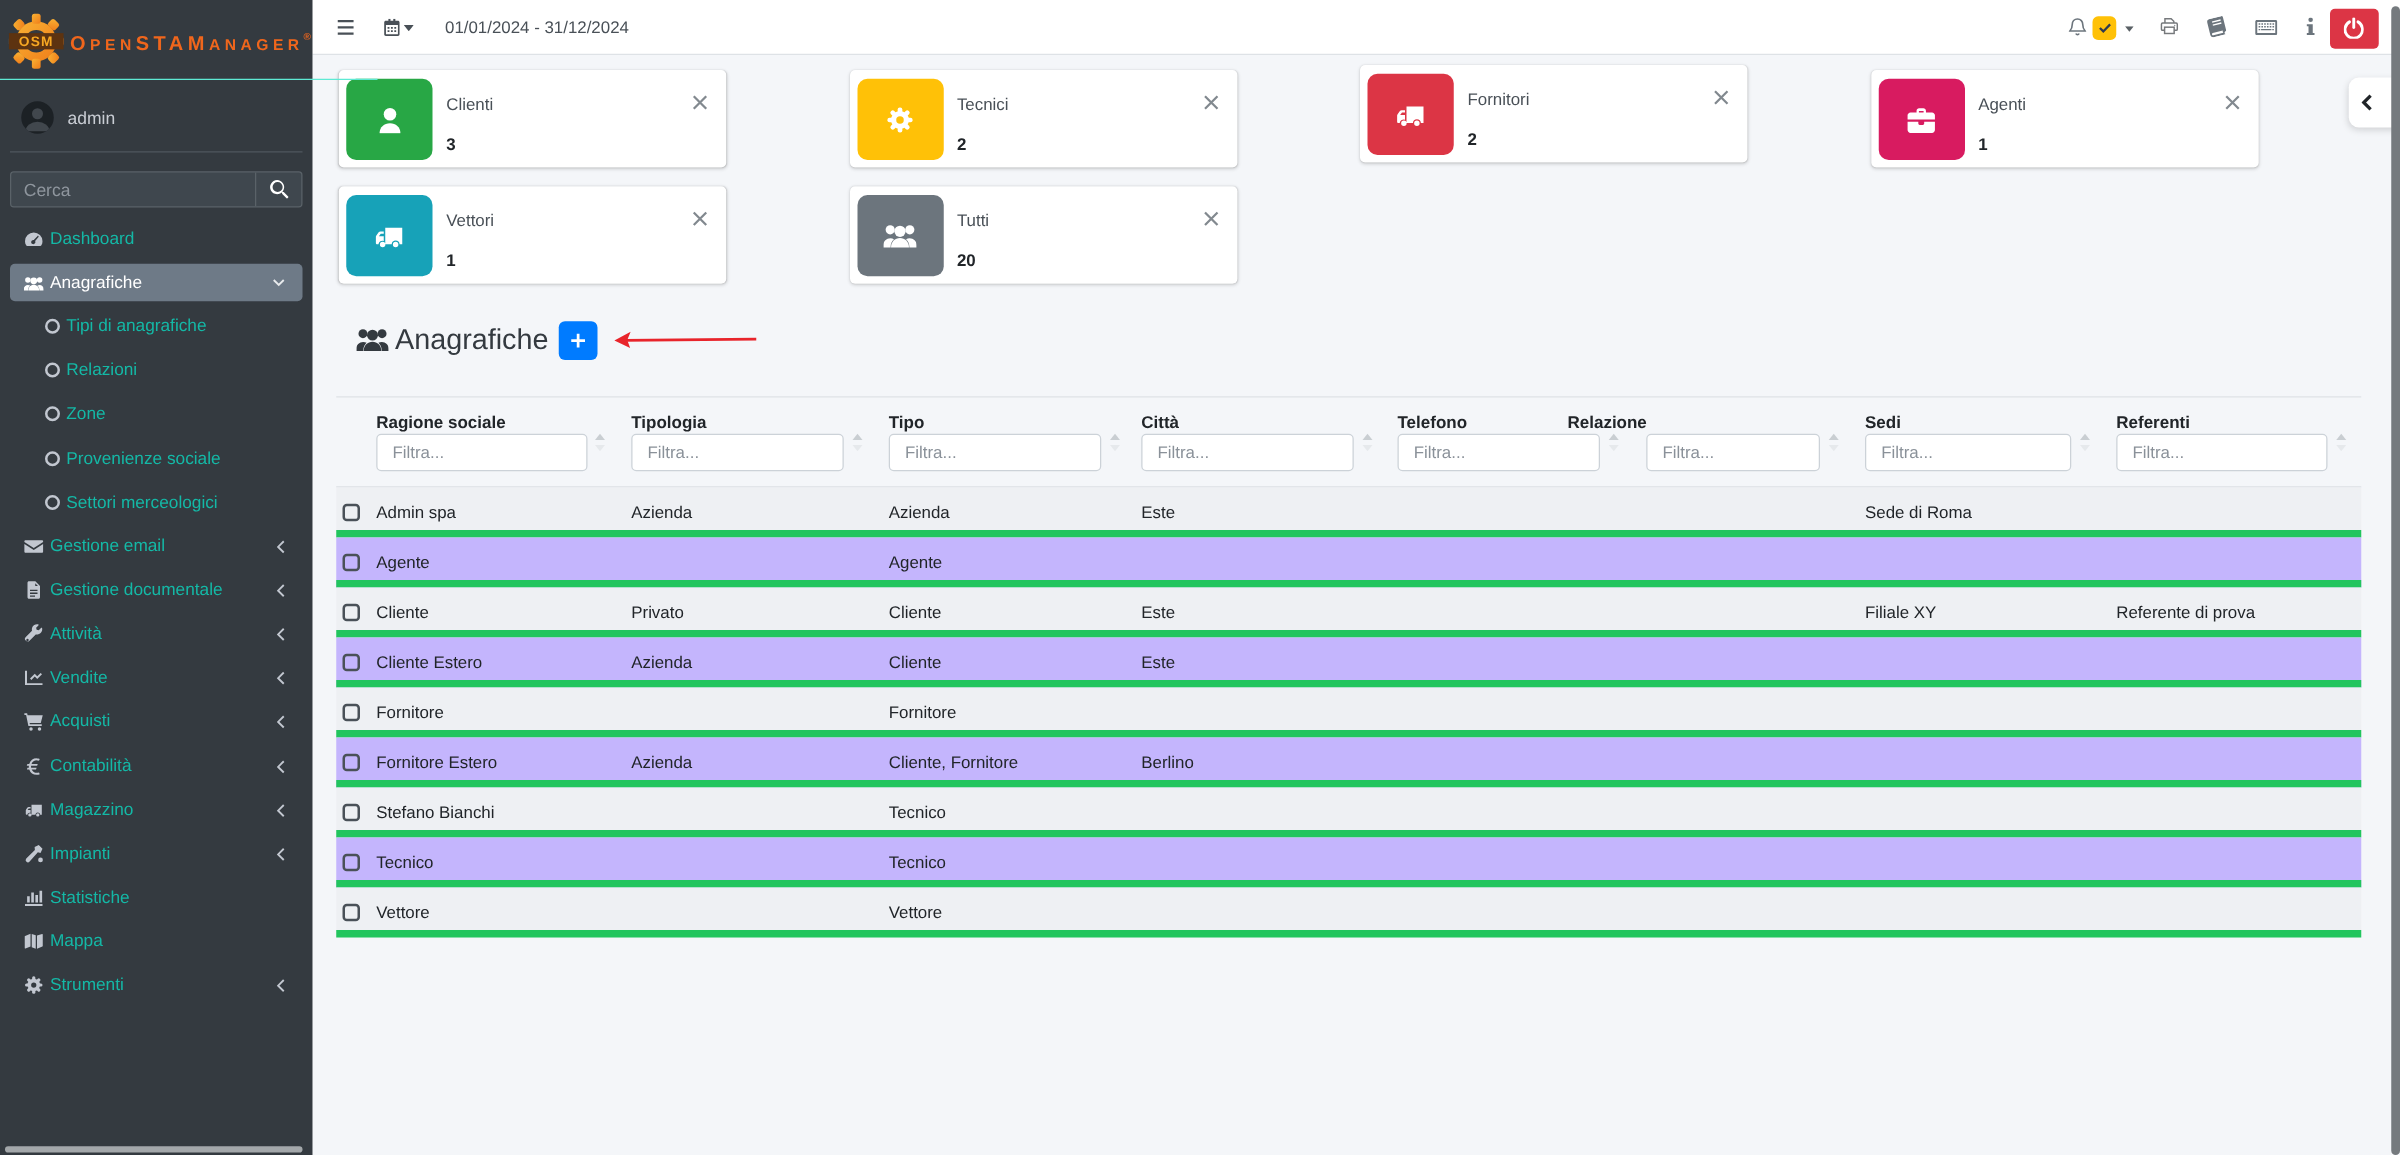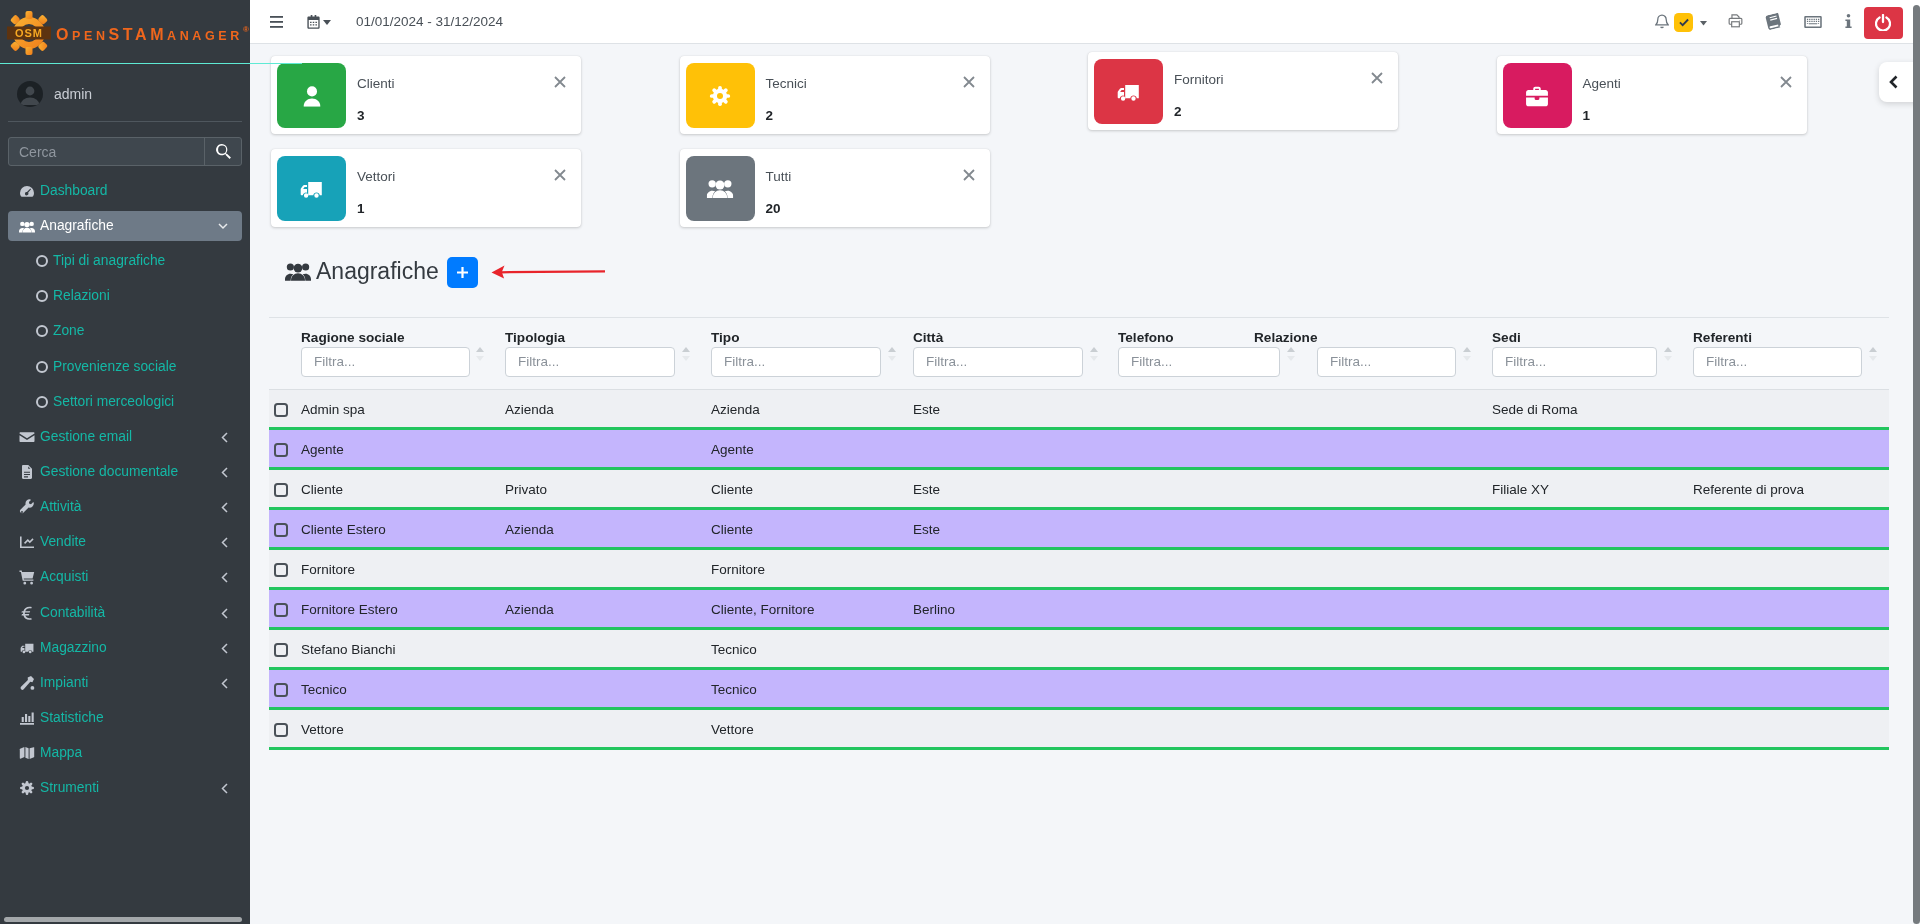--- a/index.html
+++ b/index.html
@@ -24,21 +24,21 @@
 .cicon svg{position:absolute;left:50%;top:50%;transform:translate(-50%,-50%);fill:#fff}
 .ctitle{position:absolute;left:86px;top:20px;font-size:13.5px;color:#495057}
 .cnum{position:absolute;left:86px;top:52px;font-size:13.5px;font-weight:bold;color:#212529}
 .cx{position:absolute;right:14px;top:19px;width:14px;height:14px}
 
 .th{position:absolute;font-size:13.6px;font-weight:bold;color:#212529;white-space:nowrap}
 .fi{position:absolute;top:347px;height:30px;background:#fff;border:1px solid #ccd2d8;border-radius:4px;font-size:13.5px;color:#8a9199;line-height:28px;padding-left:12px}
 .sa{position:absolute;width:0;height:0;border-left:4px solid transparent;border-right:4px solid transparent}
 .sau{border-bottom:5.5px solid rgba(52,64,74,.22)}
 .sad{border-top:5.5px solid rgba(52,64,74,.07)}
-.trow{position:absolute;left:269px;width:1620px;height:40px;border-bottom:3px solid #22c55e}
+.trow{position:absolute;left:269px;width:1620px;height:40px;border-bottom:6px solid #22c55e}
 .trow.odd{background:#eef0f3}
 .trow.even{background:#c4b5fd}
 .trow .cell{position:absolute;top:12px;font-size:13.5px;color:#212529;white-space:nowrap}
 .cb{position:absolute;left:5px;top:13px;width:14px;height:14px;border:2px solid #4a5158;border-radius:3.5px}
 .l1{left:32px}.l2{left:236px}.l3{left:442px}.l4{left:644px}.l7{left:1223px}.l8{left:1424px}
 </style>
 </head>
 <body>
 <div id="contentbg"></div>
 <div id="navbar">

